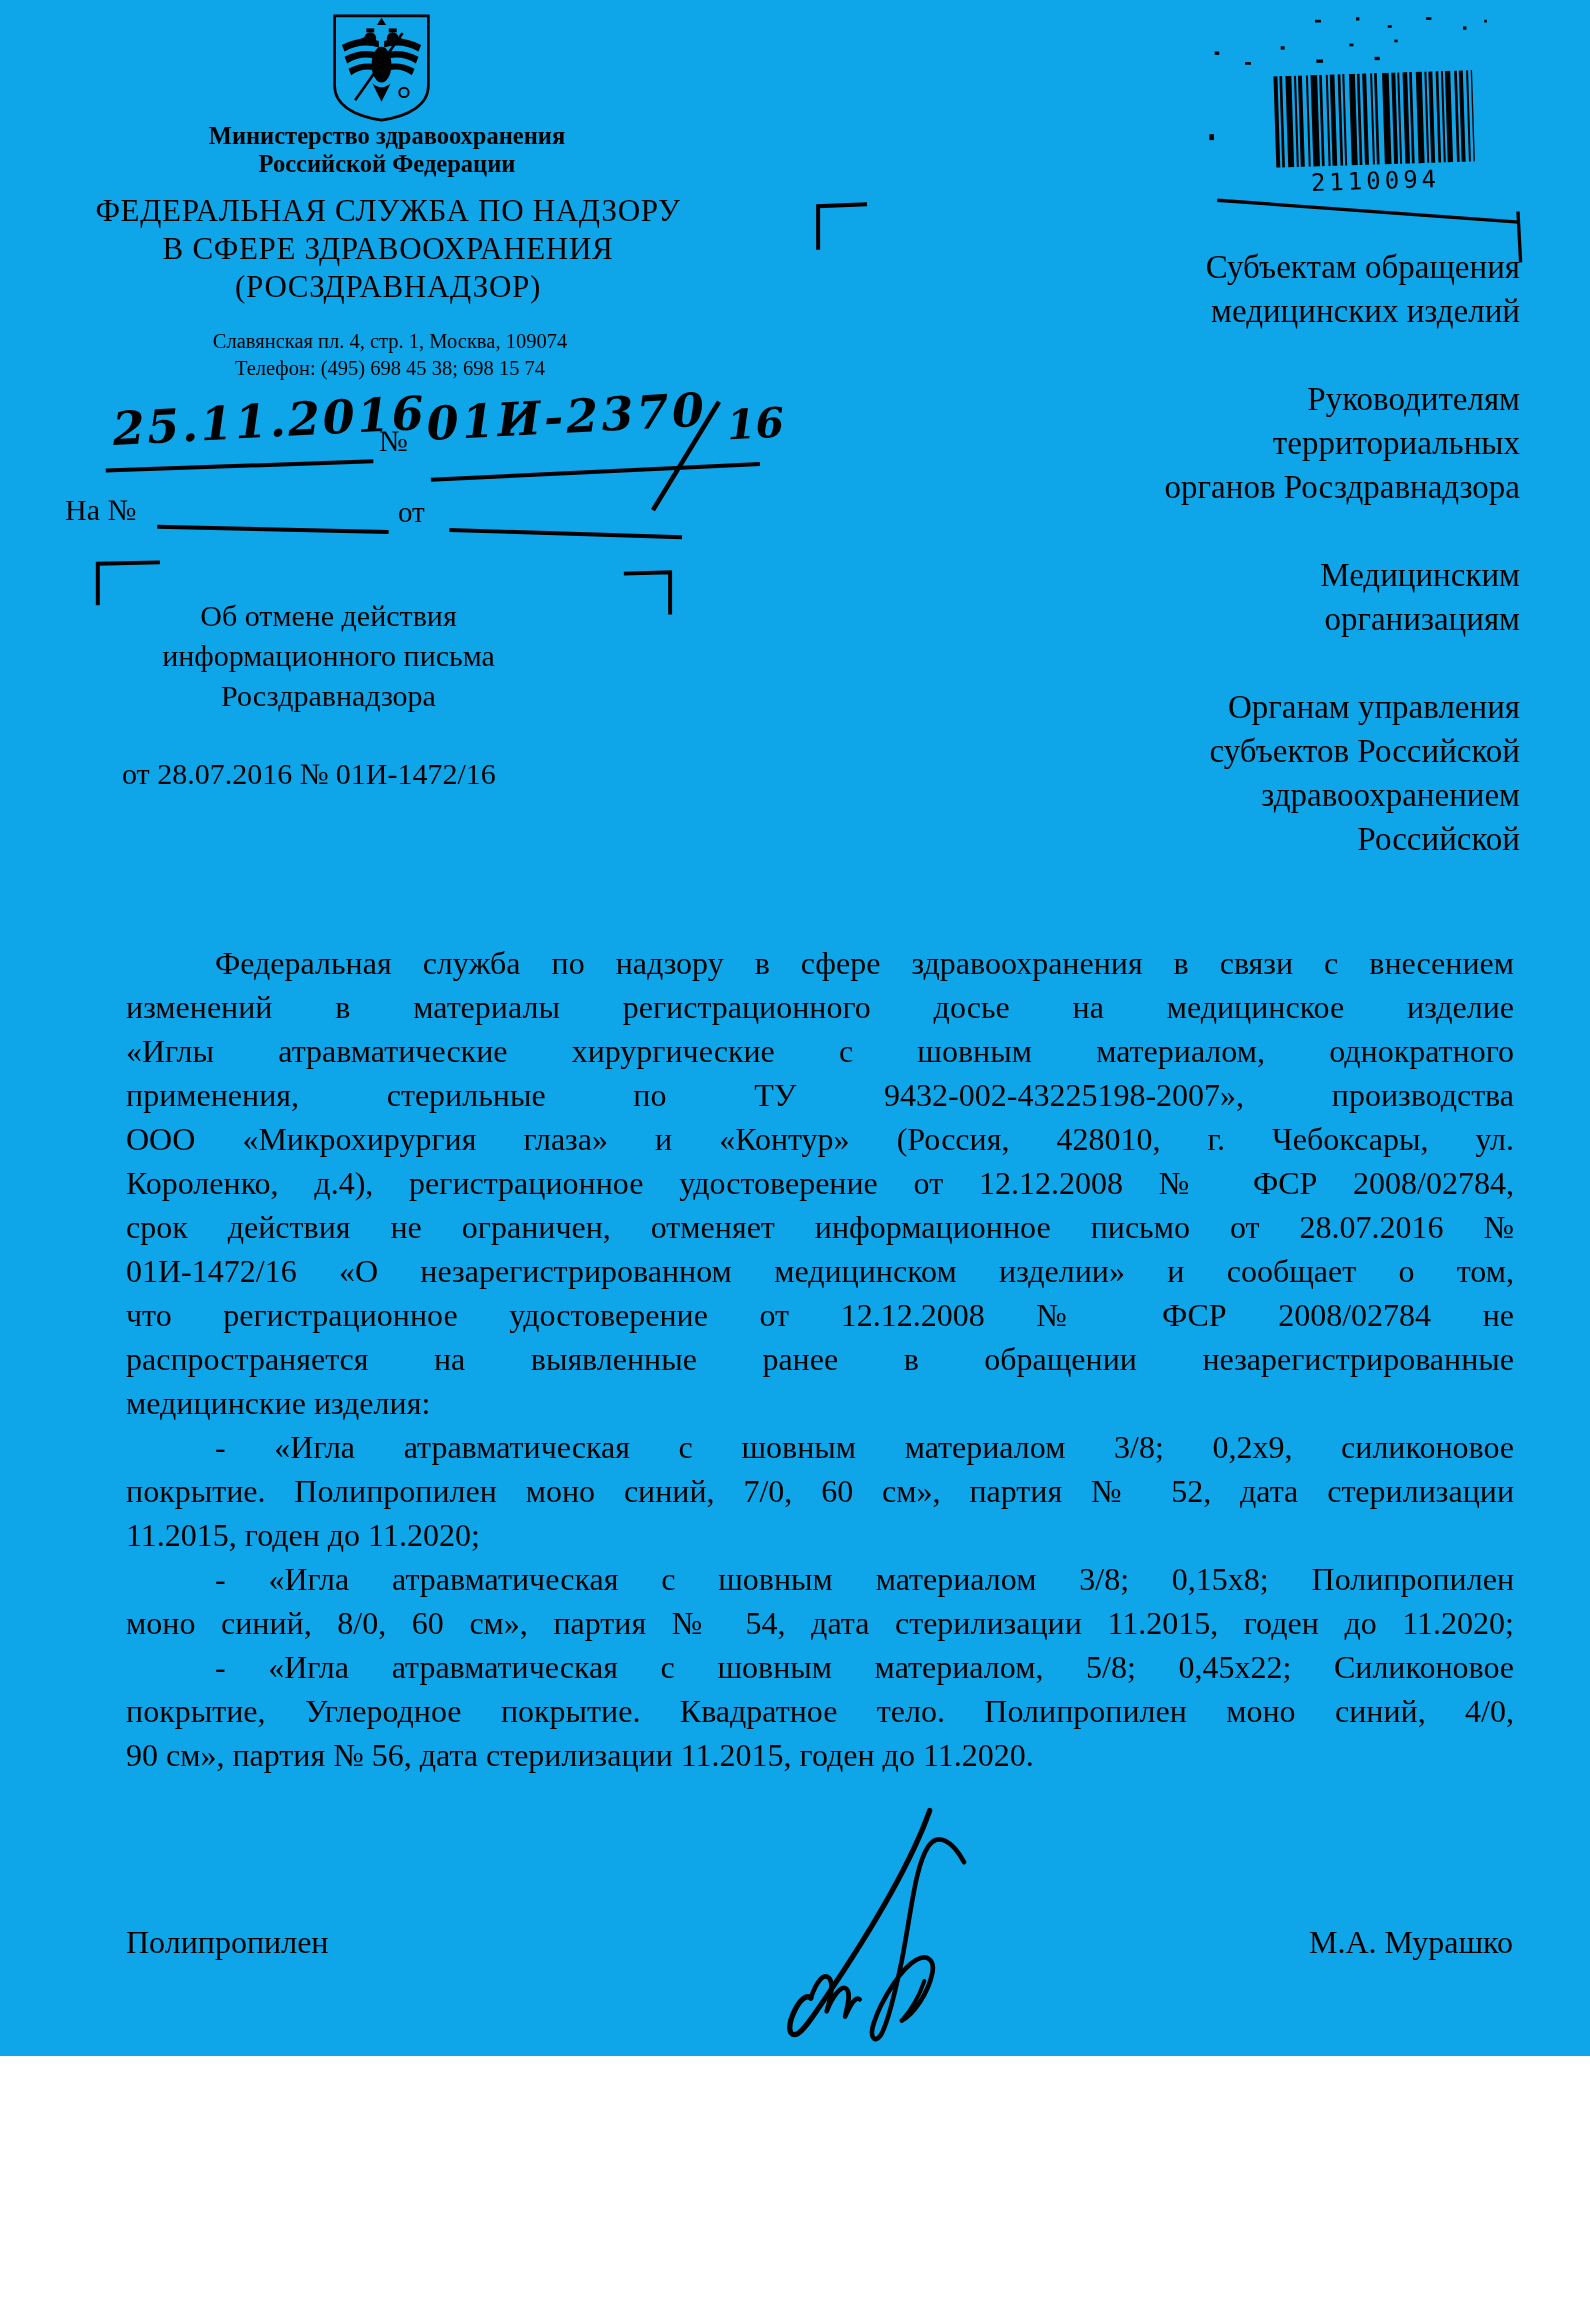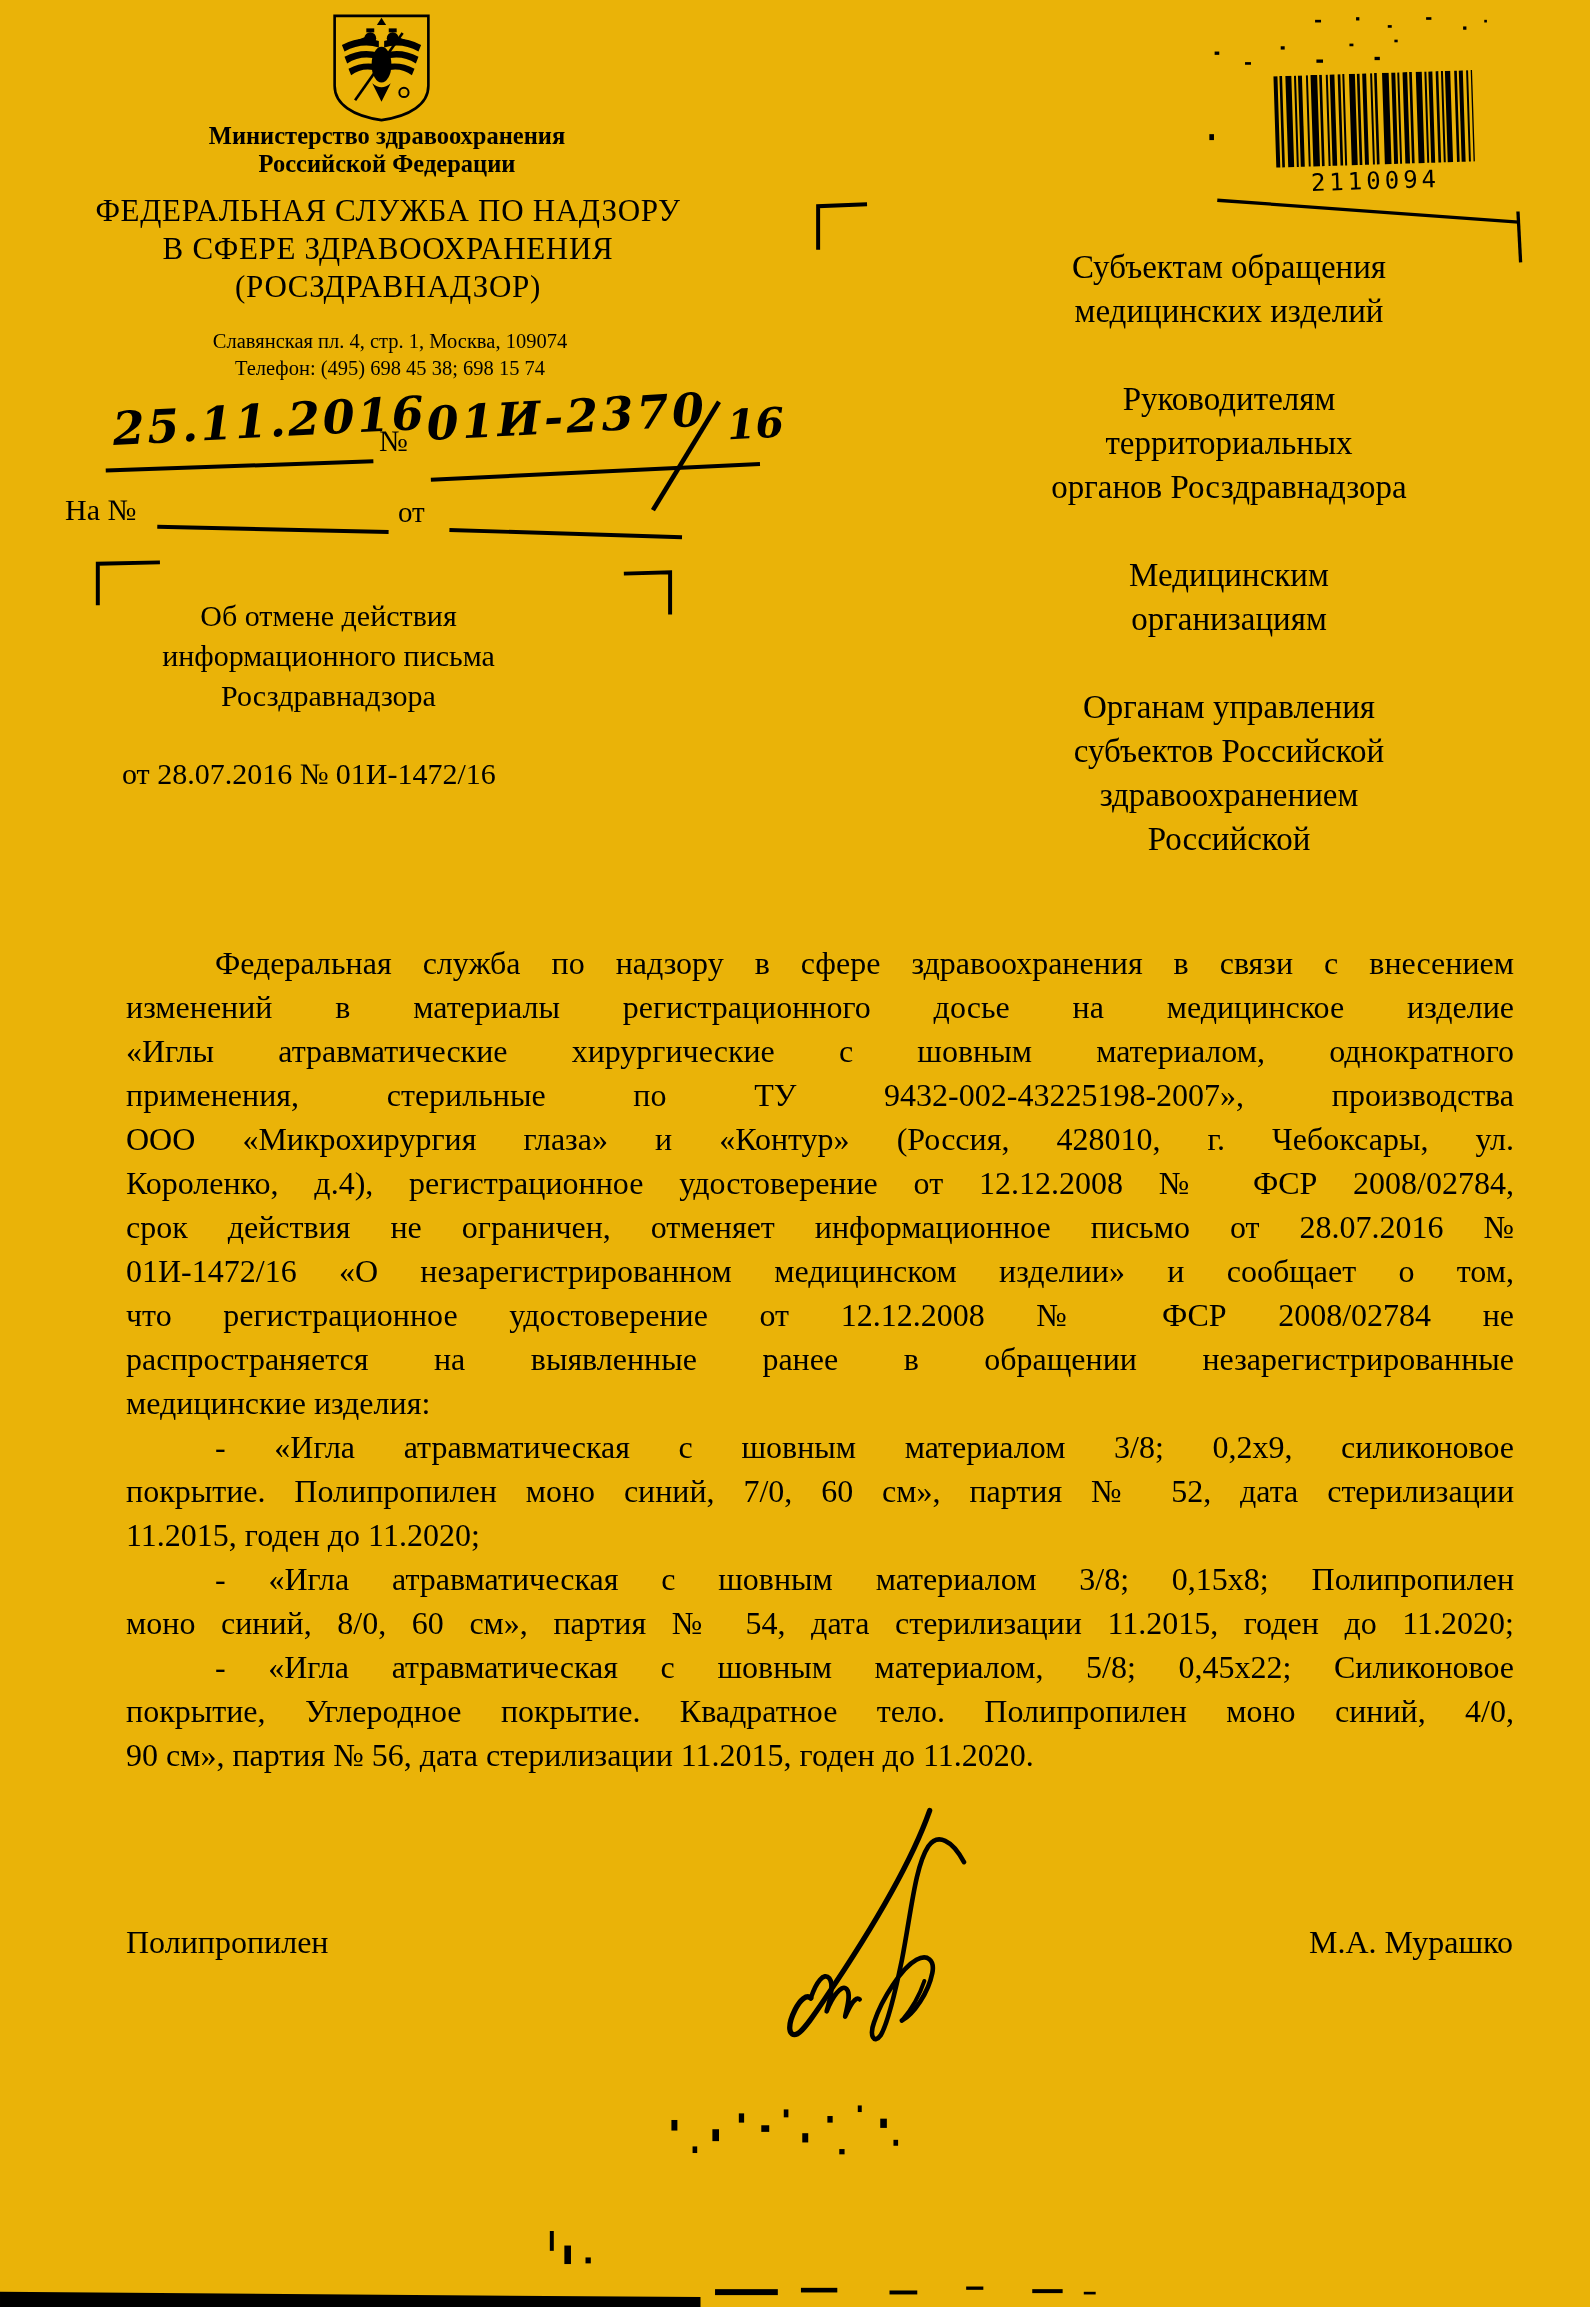--- a/index.html
+++ b/index.html
@@ -1,16 +1,16 @@
 <!DOCTYPE html>
 <html lang="ru" style="font-size:10.6px"><head>
 <meta charset="utf-8">
 <style>
   html,body{margin:0;padding:0;background:#fff;}
-  .page{position:relative;width:1590px;height:2307px;background:#eab308;color:#000;
+  .page{position:relative;width:1590px;height:2056px;background:#0ea5e9;color:#000;
         font-family:"Liberation Serif","DejaVu Serif",serif;overflow:hidden;}
   .abs{position:absolute;}
 
   
   .coat{left:330px;top:13.2px;width:103px;height:110px;}
   .ministry{left:93px;top:122px;width:588px;text-align:center;font-weight:bold;
             font-size:24.5px;line-height:28px;}
   .service{left:33px;top:192px;width:710px;text-align:center;font-weight:normal;
            font-size:31px;line-height:38px;letter-spacing:0.7px;}
   .contact{left:99px;top:328px;width:582px;text-align:center;font-size:20.5px;line-height:27px;}
@@ -23,21 +23,21 @@
   .hw-suffix{left:727px;top:400px;font-size:41px;transform:rotate(-3deg);}
   .reply-label{left:65px;top:493px;font-size:30px;white-space:nowrap;}
   .ot-label{left:398px;top:496px;font-size:29px;}
 
   
   .barcode{left:1274px;top:73px;width:200px;text-align:center;transform:rotate(-1.8deg);}
   .barcode-number{font-family:"DejaVu Sans Mono",monospace;font-size:24px;letter-spacing:4px;margin-top:1.3px;}
 
   
   .recipients{left:938px;top:245px;width:582px;text-align:center;font-size:33px;line-height:44px;}
-  .recipient-group{margin-bottom:44px;}
+  .recipient-group{margin-bottom:44px;text-align:right;}
 
   
   .subject{left:122px;top:596px;width:413px;font-size:30px;line-height:40px;}
   .subject-line{text-align:center;}
   .subject-ref{text-align:left;white-space:nowrap;margin-top:38px;}
 
   
   .body-text{left:126px;top:941px;width:1388px;font-size:32px;line-height:44px;}
   .body-line.justify{text-align:justify;text-align-last:justify;}
   .body-line.left{text-align:left;}

